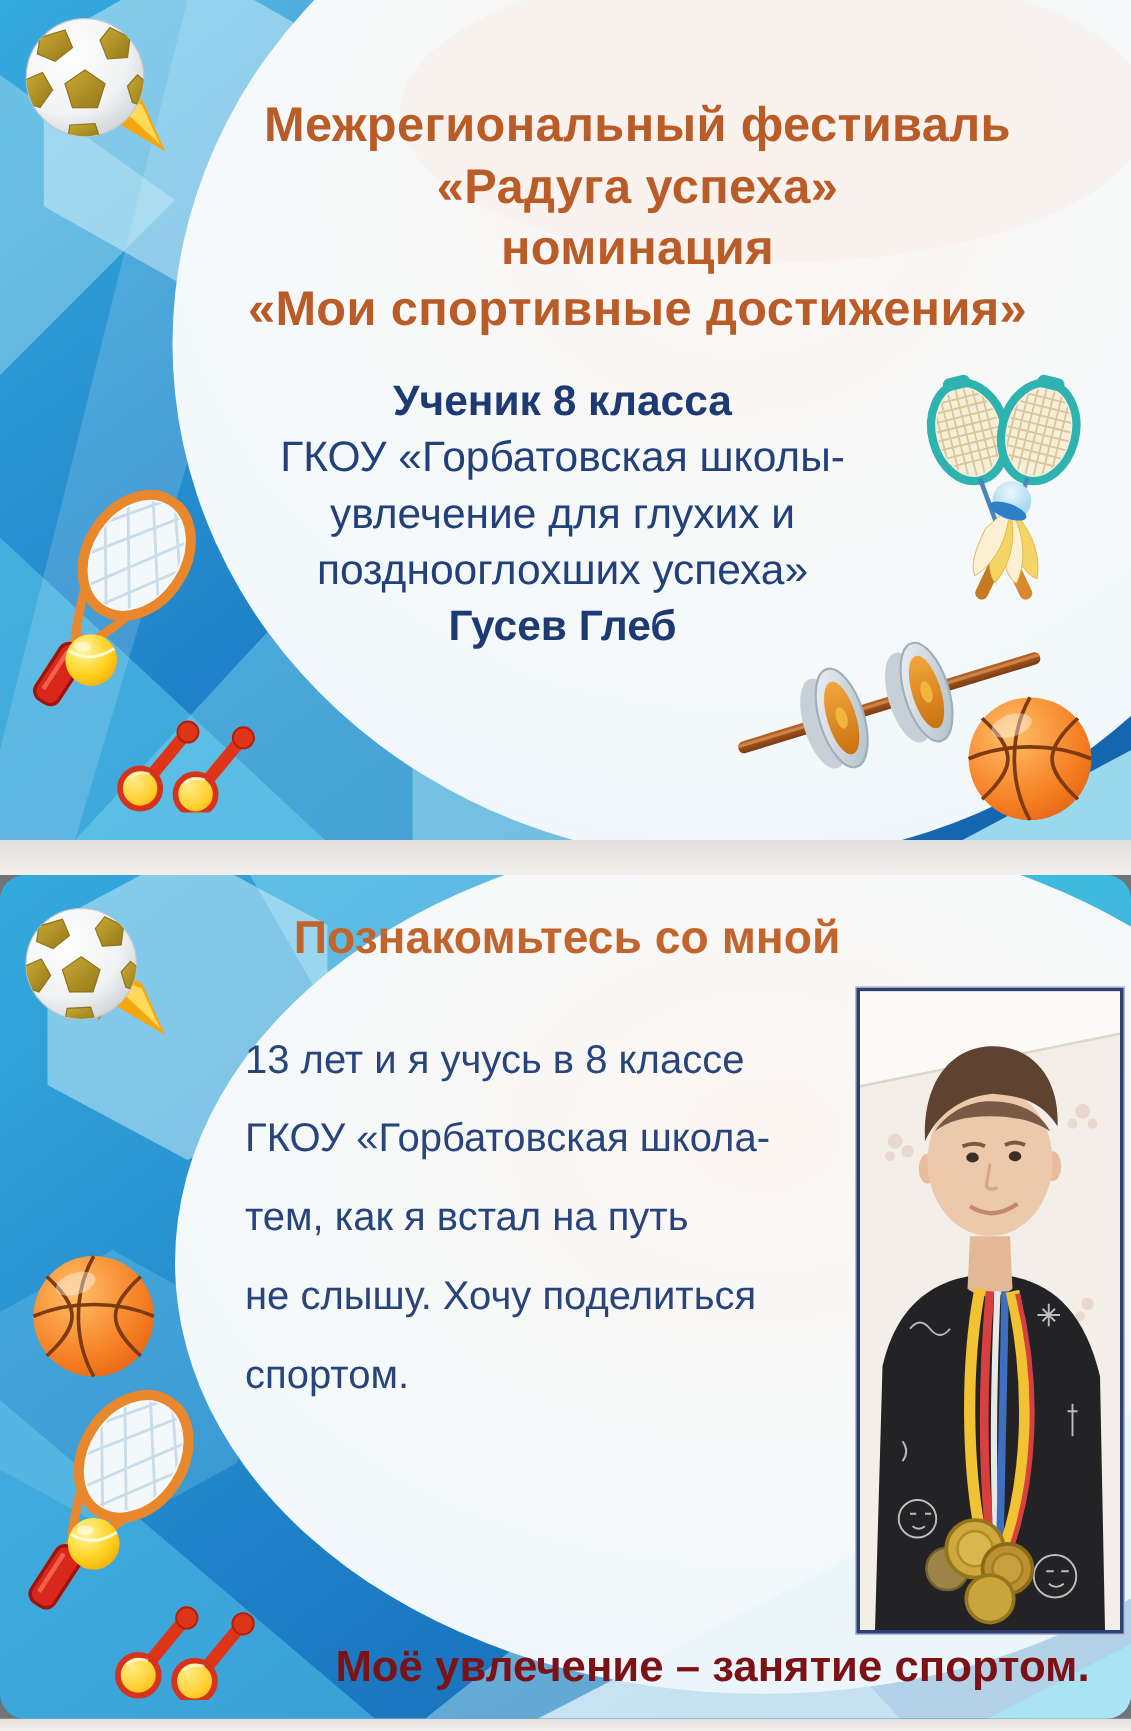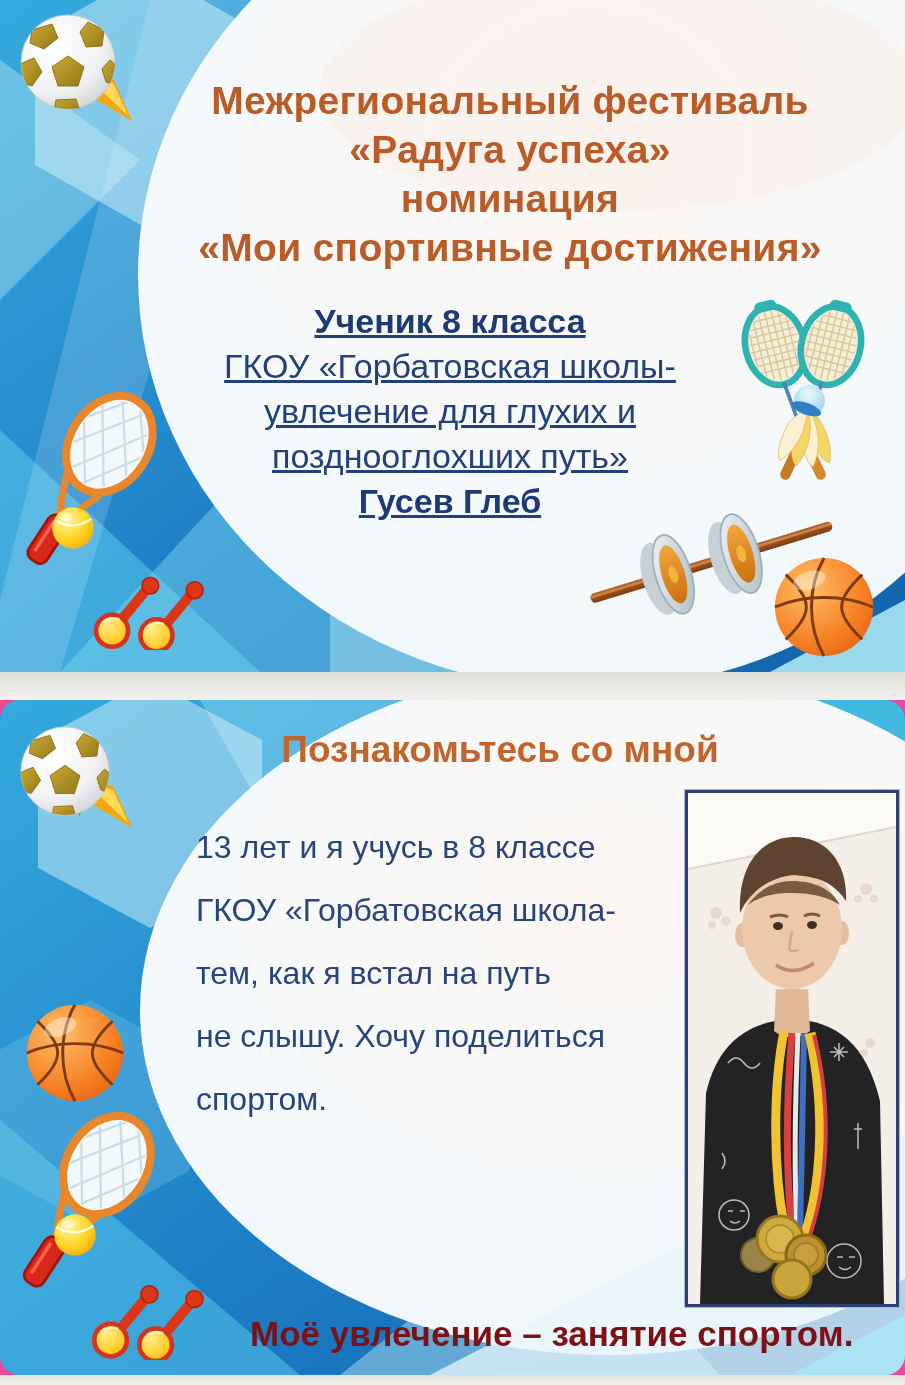--- a/index.html
+++ b/index.html
@@ -1,36 +1,36 @@
 <!DOCTYPE html>
 <html><head>
 <meta charset="utf-8">
 <style>
   html,body{margin:0;padding:0;background:#e9e7e4;}
-  .canvas{position:relative;width:905px;height:1385px;overflow:hidden;background:#ec4899;
+  .canvas{position:relative;width:905px;height:1385px;overflow:hidden;background:#737373;
           font-family:"Liberation Sans","DejaVu Sans",sans-serif;}
   .slide{position:absolute;left:0;width:905px;overflow:hidden;background:#2196d4;}
   .slide1{top:0;height:672px;}
   .slide2{top:700px;height:675px;border-radius:20px;}
   .gapstrip{position:absolute;left:0;width:905px;background:linear-gradient(#e2e0dd,#f2f0ed);}
   .gap1{top:672px;height:28px;}
   .gap2{top:1375px;height:10px;}
   .bgsvg{position:absolute;left:0;top:0;width:100%;height:100%;}
   .icon{position:absolute;}
   .icon svg{width:100%;height:100%;display:block;}
   
   .s1-title{position:absolute;left:105px;width:810px;top:76px;text-align:center;color:#b95c28;
             font-size:39px;font-weight:bold;line-height:49px;letter-spacing:.3px;}
   .s1-sub{position:absolute;left:140px;width:620px;top:299px;text-align:center;color:#22407a;
-          font-size:34px;line-height:45px;text-decoration:underline;}
+          font-size:34px;line-height:45px;}
   .b{font-weight:bold;color:#1d3a75;}
-  .s2-title{position:absolute;left:235px;width:530px;top:29px;text-align:center;color:#c2652c;
+  .s2-title{position:absolute;left:235px;width:530px;top:29px;color:#c2652c;
             font-size:37px;font-weight:bold;}
   .s2-body{position:absolute;left:196px;top:116px;width:492px;color:#27457c;font-size:32px;line-height:63px;}
-  .s2-footer{position:absolute;left:250px;width:640px;top:614px;text-align:left;color:#7c1216;
+  .s2-footer{position:absolute;left:250px;width:640px;top:614px;text-align:center;color:#7c1216;
              font-size:35px;font-weight:bold;}
   .photo{position:absolute;left:685px;top:90px;width:214px;height:517px;margin:0;box-sizing:border-box;
          border:3px solid #2e3f74;outline:1px solid #aebbd8;background:#f3efe8;overflow:hidden;}
   .photo svg{width:100%;height:100%;display:block;}
 </style>
 </head>
 <body>
 
 <svg width="0" height="0" style="position:absolute" aria-hidden="true">
   <defs>
@@ -249,21 +249,21 @@
     <h1 class="s1-title" style="margin:0">
       <div>Межрегиональный фестиваль</div>
       <div>«Радуга успеха»</div>
       <div>номинация</div>
       <div>«Мои спортивные достижения»</div>
     </h1>
     <div class="s1-sub">
       <div class="b">Ученик 8 класса</div>
       <div>ГКОУ «Горбатовская школы-</div>
       <div>увлечение для глухих и</div>
-      <div>позднооглохших путь»</div>
+      <div>позднооглохших успеха»</div>
       <div class="b">Гусев Глеб</div>
     </div>
   </section>
 
   <div class="gapstrip gap1"></div>
 
   <section class="slide slide2">
     <svg class="bgsvg" viewBox="0 0 905 675" preserveAspectRatio="none">
       <rect x="0" y="0" width="905" height="675" fill="url(#bgGrad)"></rect>
       <polygon points="0,675 0,420 300,675" fill="#55c5ea" opacity="0.55"></polygon>

